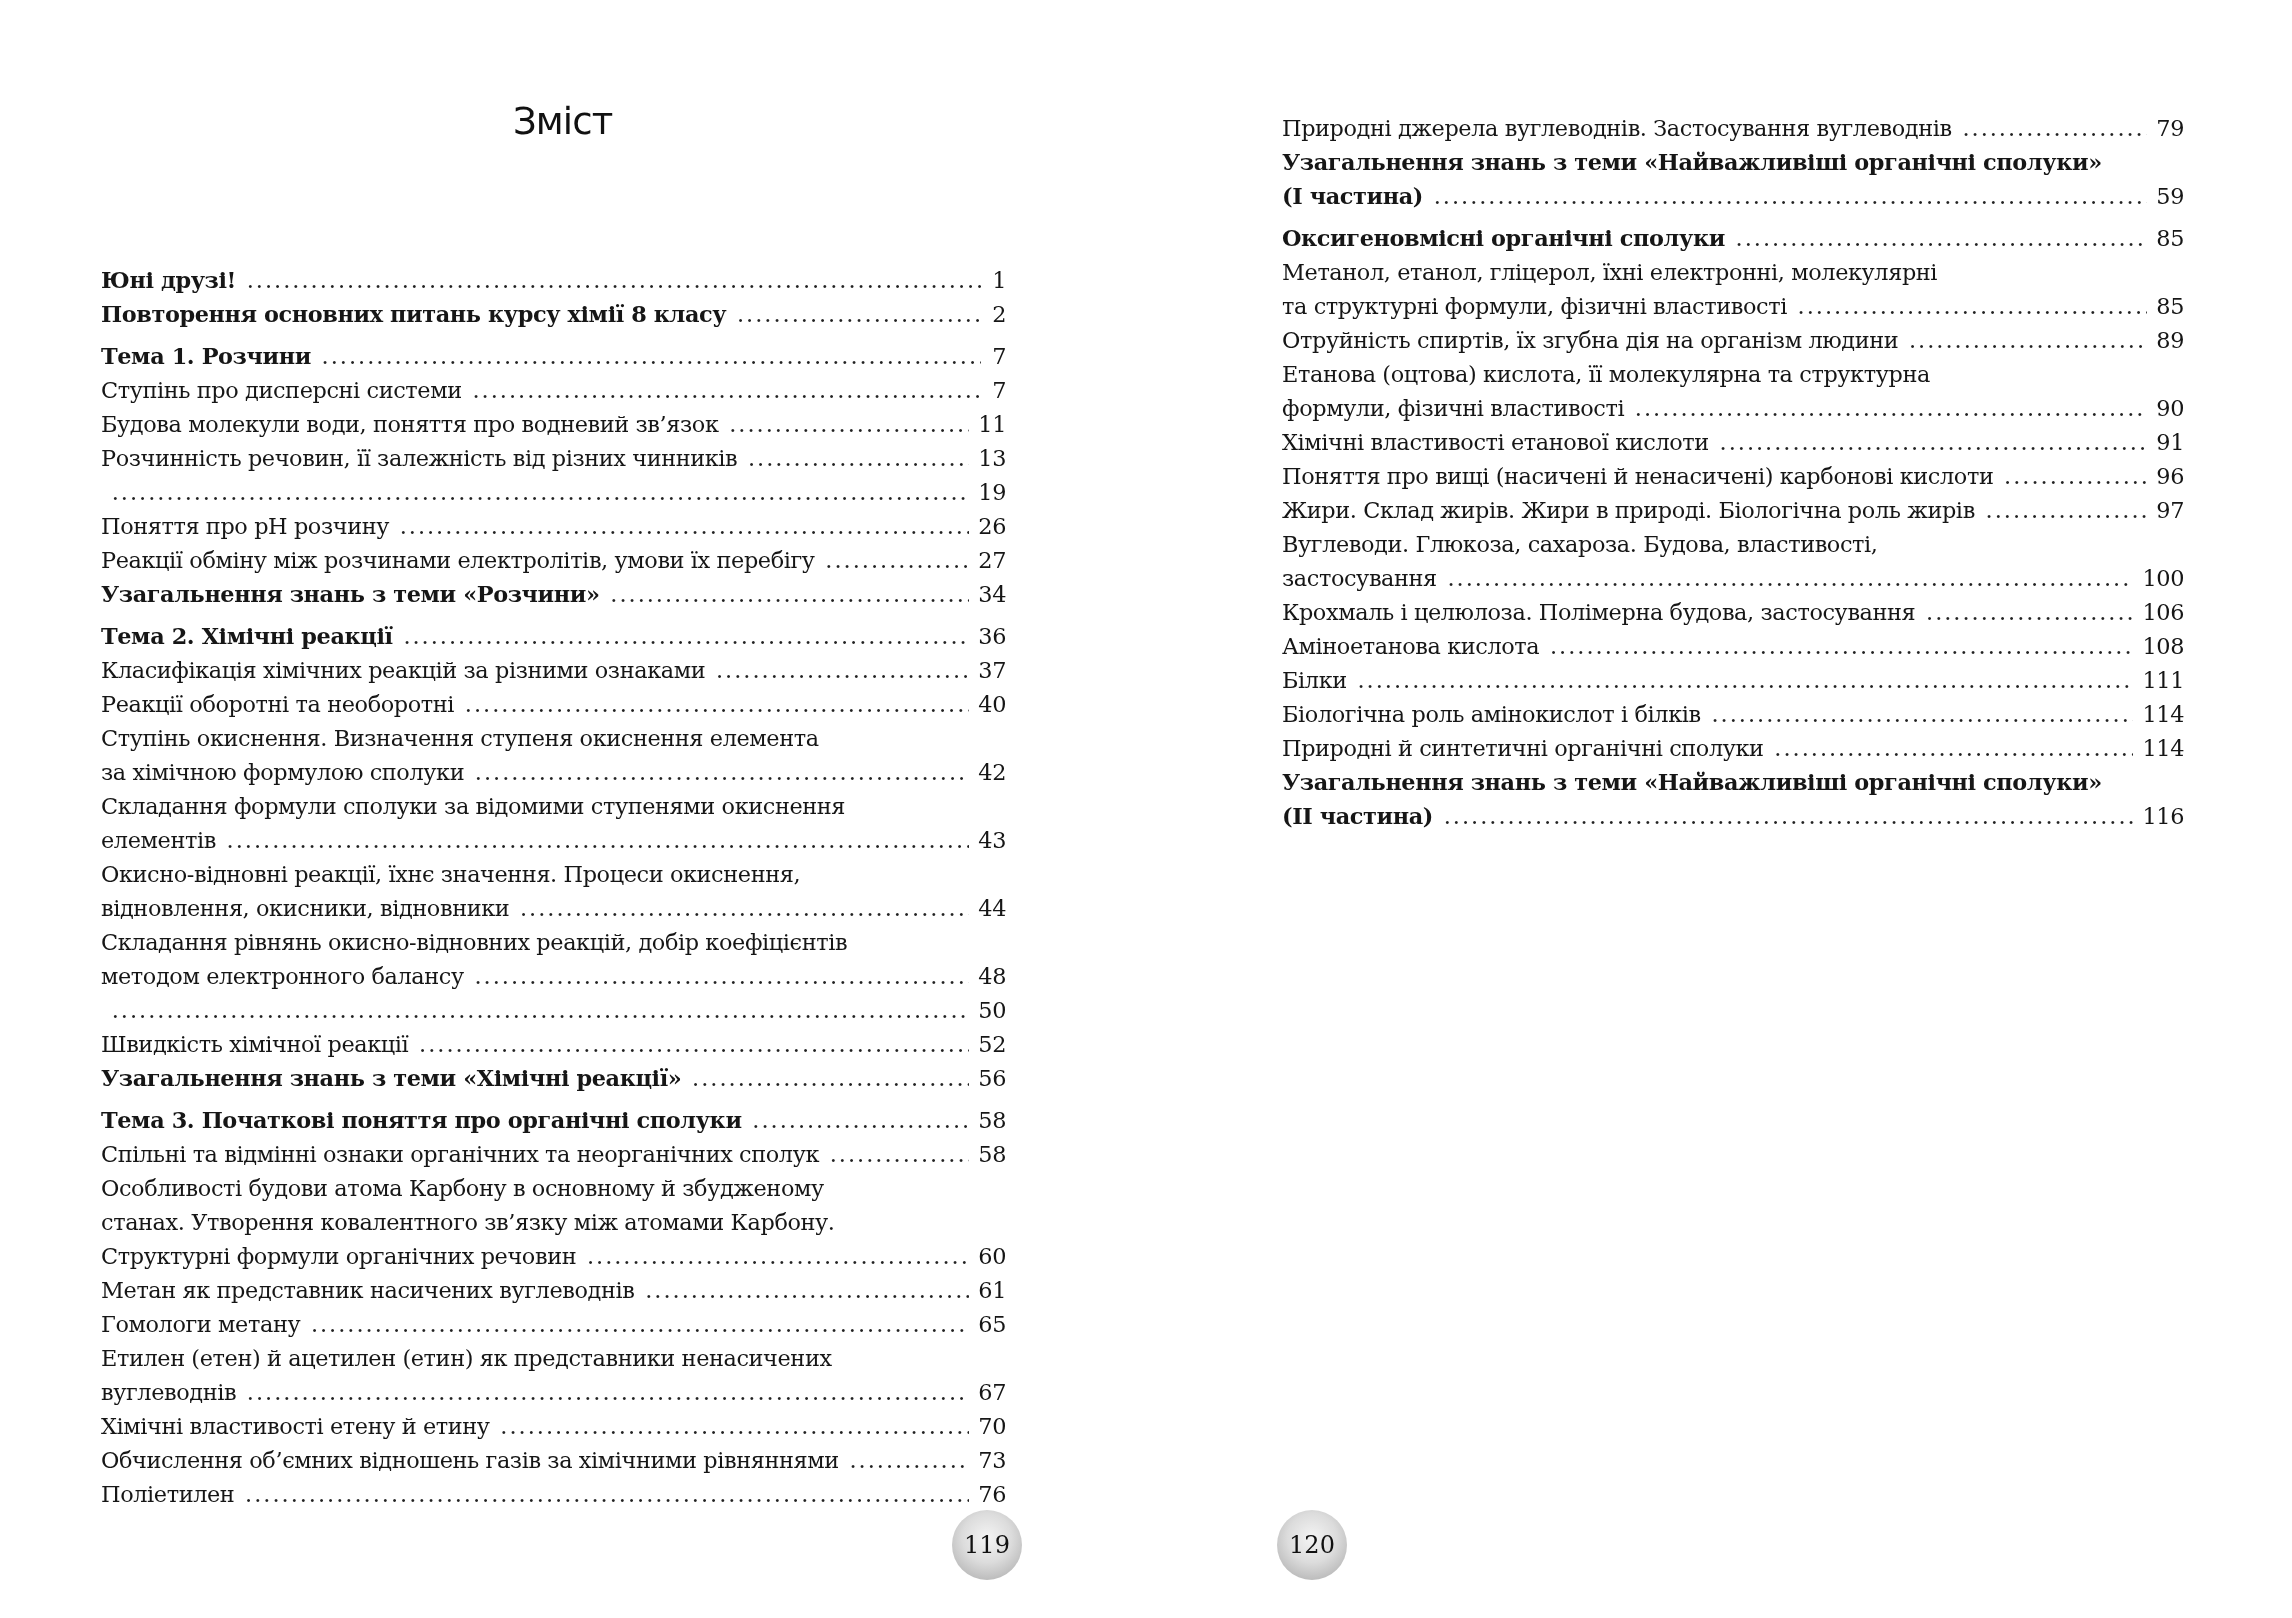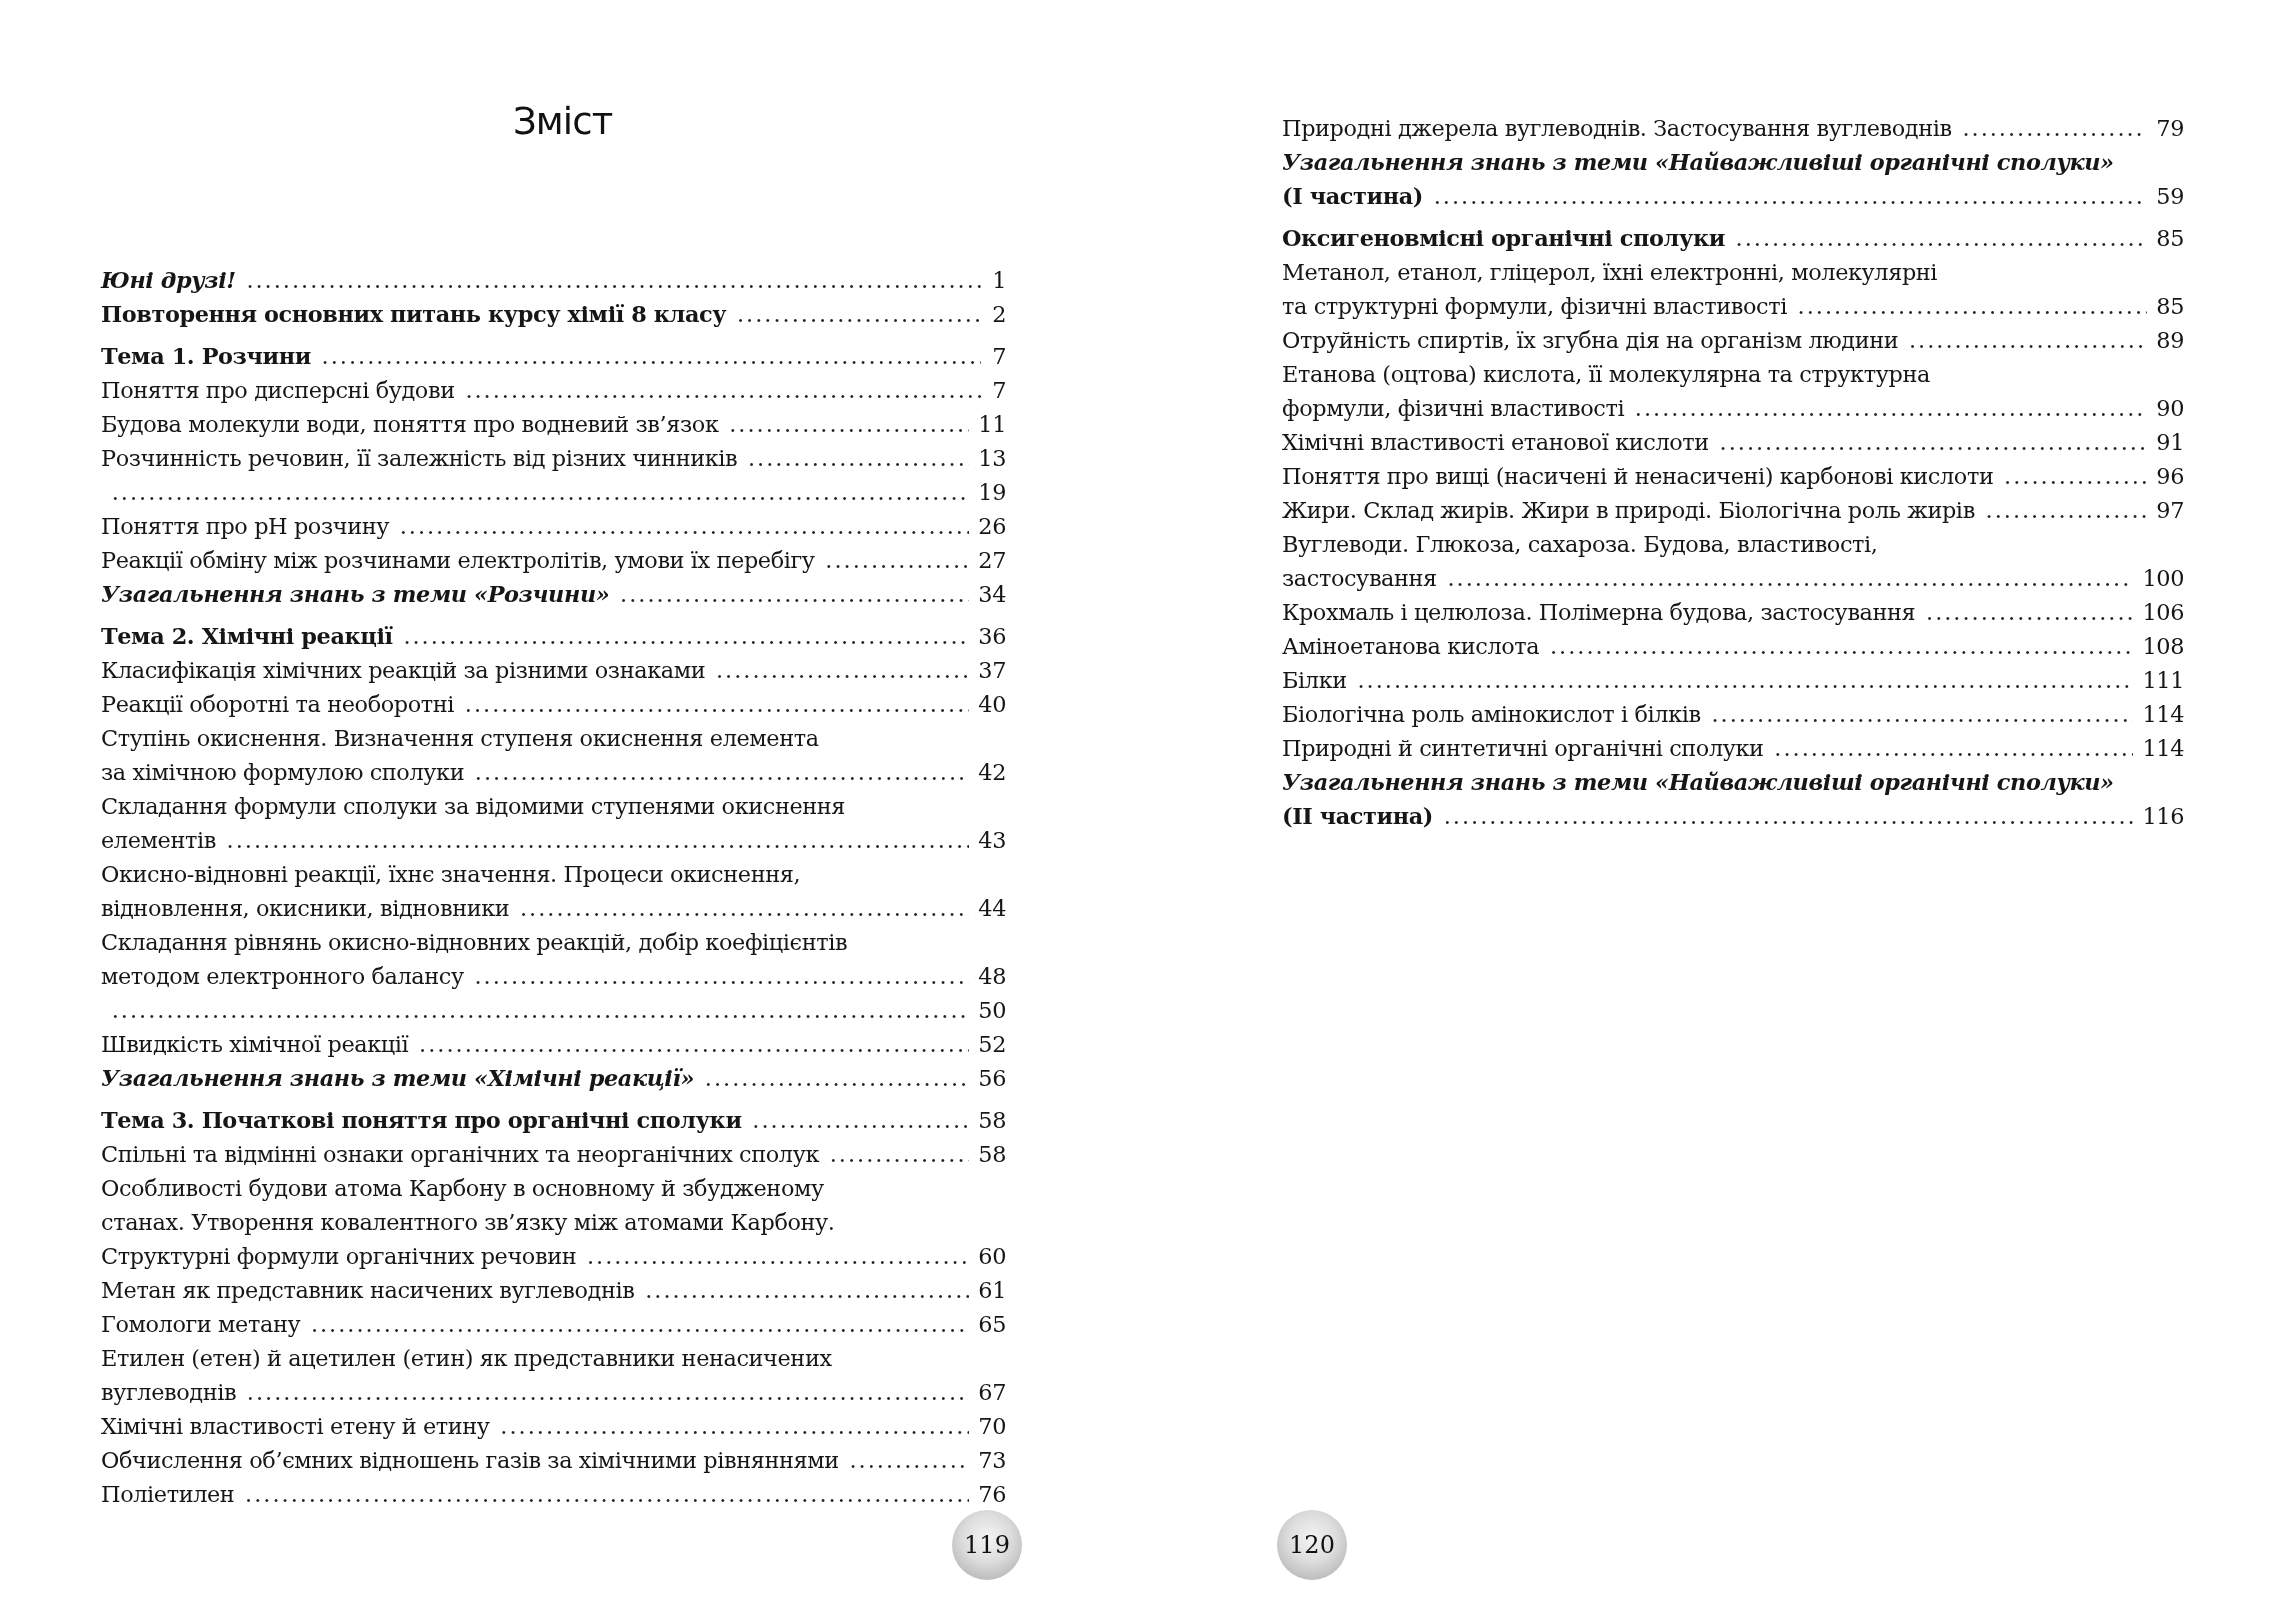--- a/index.html
+++ b/index.html
@@ -34,21 +34,21 @@
   .row .leader {
     flex: 1 1 auto; overflow: hidden; margin: 0 9px 0 10.7px;
     color: #222; letter-spacing: 2px;
   }
   .row .leader::before {
     content: "..................................................................................................................................................................................................................";
   }
   .row .num { flex: 0 0 auto; text-align: right; min-width: 16px; }
 
   .row.bold .label { font-weight: bold; }
-  .row.italic-bold .label { font-weight: bold; font-style: italic; }
+  .row.italic-bold .label { font-weight: bold; }
 
   .pagenum {
     position: absolute; width: 70px; height: 70px; border-radius: 50%;
     top: 1510px;
     background: radial-gradient(circle at 50% 40%, #f4f4f4 0%, #dcdcdc 45%, #b9b9b9 80%, #a8a8a8 100%);
     display: flex; align-items: center; justify-content: center;
     font-size: 24px; color: #111;
   }
   .page.left .pagenum { left: 952px; }
   .page.right .pagenum { left: 131px; }
@@ -68,21 +68,21 @@
         <span class="label">Повторення основних питань курсу хімії 8 класу</span>
         <span class="leader"></span>
         <span class="num">2</span>
       </div>
       <div class="row bold gap-before">
         <span class="label">Тема 1. Розчини</span>
         <span class="leader"></span>
         <span class="num">7</span>
       </div>
       <div class="row normal">
-        <span class="label">Поняття про дисперсні будови</span>
+        <span class="label">Ступінь про дисперсні системи</span>
         <span class="leader"></span>
         <span class="num">7</span>
       </div>
       <div class="row normal">
         <span class="label">Будова молекули води, поняття про водневий зв’язок</span>
         <span class="leader"></span>
         <span class="num">11</span>
       </div>
       <div class="row normal">
         <span class="label">Розчинність речовин, її залежність від різних чинників</span>

